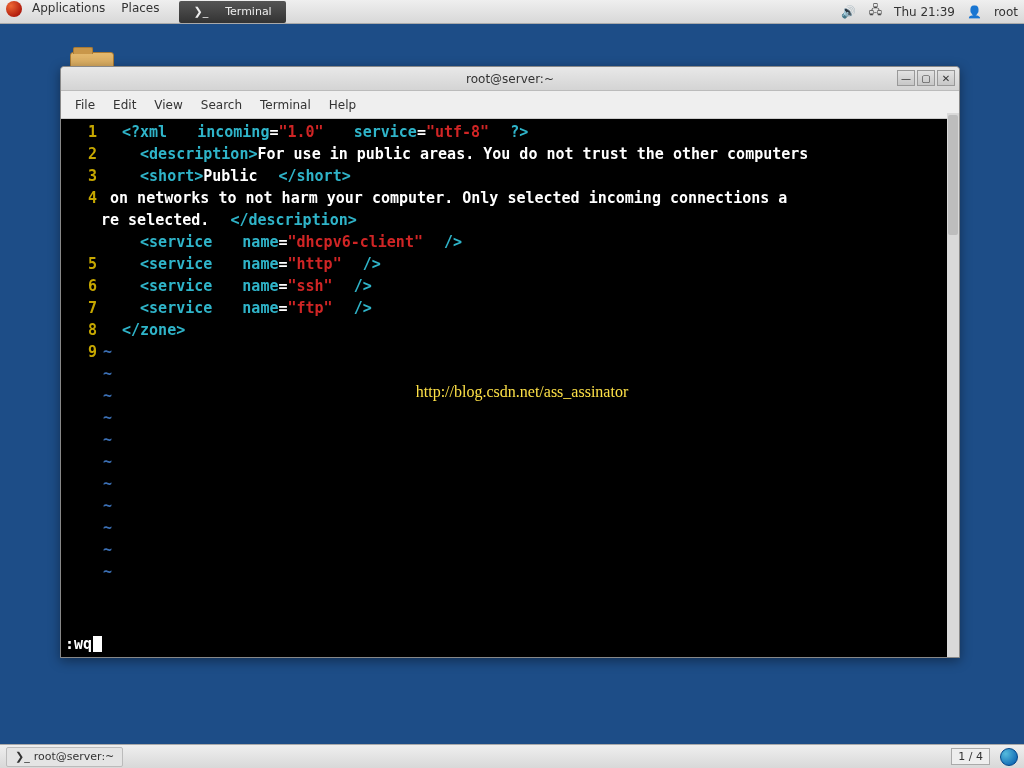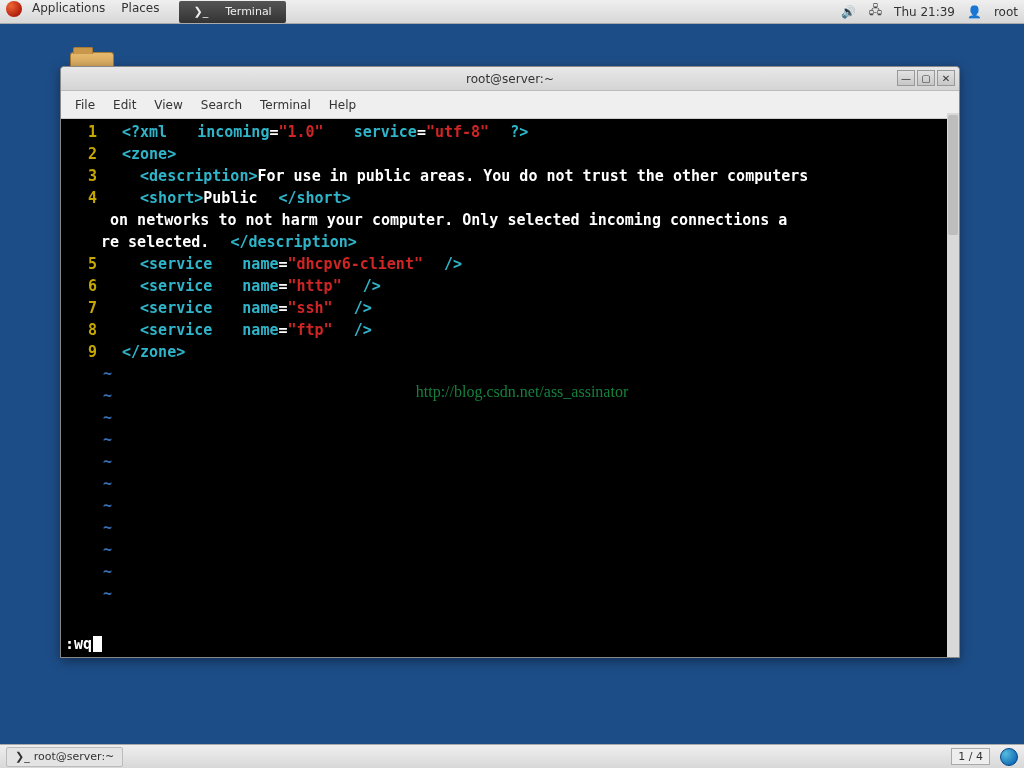--- a/index.html
+++ b/index.html
@@ -86,21 +86,21 @@
 }
 .gutter div, .code div { height: 22px; line-height: 22px; white-space: pre; }
 .code { flex: 1; overflow: hidden; }
 .code div { padding-left: 4px; }
 .c-cy { color: #2fb4c9; margin-left: 21px; }
 .c-wh { color: #fff; }
 .c-rd { color: #d02525; }
 .tilde { color: #3b6fb3; padding-left: 6px !important; }
 .watermark {
   position: absolute; left: 0; right: 0; top: 264px;
-  text-align: center; color: #15803d;
+  text-align: center; color: #fde047;
   font: 16px "Times New Roman", serif; font-weight: normal;
   pointer-events: none;
   padding-left: 24px;
 }
 .vim-status {
   position: absolute; left: 4px; bottom: 4px;
   color: #fff; font-family: "DejaVu Sans Mono", monospace;
   font-size: 15px; font-weight: bold;
   display: flex; align-items: center;
 }
@@ -190,21 +190,20 @@
       <div> </div>
       <div> </div>
       <div>5</div>
       <div>6</div>
       <div>7</div>
       <div>8</div>
       <div>9</div>
     </div>
     <div class="code">
       <div><span class="c-cy">&lt;?xml </span><span class="c-cy">incoming</span><span class="c-wh">=</span><span class="c-rd">"1.0"</span><span class="c-cy"> service</span><span class="c-wh">=</span><span class="c-rd">"utf-8"</span><span class="c-cy">?&gt;</span></div>
-      <div><span class="c-cy">&lt;zone&gt;</span></div>
       <div><span class="c-cy">  &lt;description&gt;</span><span class="c-wh">For use in public areas. You do not trust the other computers</span></div>
       <div><span class="c-cy">  &lt;short&gt;</span><span class="c-wh">Public</span><span class="c-cy">&lt;/short&gt;</span></div>
       <div><span class="c-wh"> on networks to not harm your computer. Only selected incoming connections a</span></div>
       <div><span class="c-wh">re selected.</span><span class="c-cy">&lt;/description&gt;</span></div>
       <div><span class="c-cy">  &lt;service </span><span class="c-cy">name</span><span class="c-wh">=</span><span class="c-rd">"dhcpv6-client"</span><span class="c-cy">/&gt;</span></div>
       <div><span class="c-cy">  &lt;service </span><span class="c-cy">name</span><span class="c-wh">=</span><span class="c-rd">"http"</span><span class="c-cy">/&gt;</span></div>
       <div><span class="c-cy">  &lt;service </span><span class="c-cy">name</span><span class="c-wh">=</span><span class="c-rd">"ssh"</span><span class="c-cy">/&gt;</span></div>
       <div><span class="c-cy">  &lt;service </span><span class="c-cy">name</span><span class="c-wh">=</span><span class="c-rd">"ftp"</span><span class="c-cy">/&gt;</span></div>
       <div><span class="c-cy">&lt;/zone&gt;</span></div>
       <div class="tilde">~</div>

